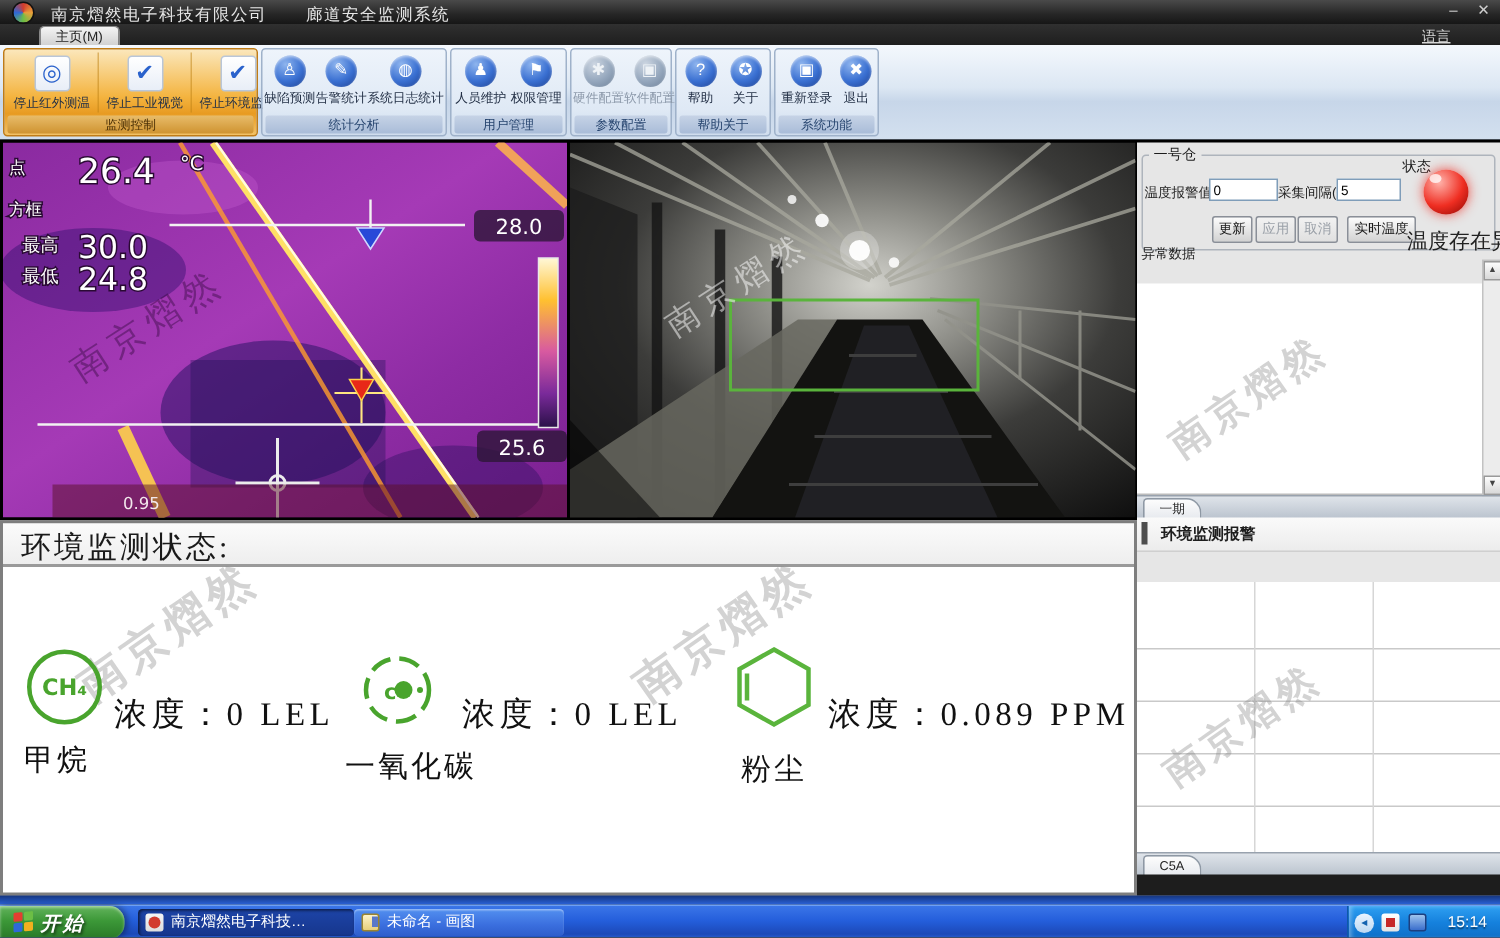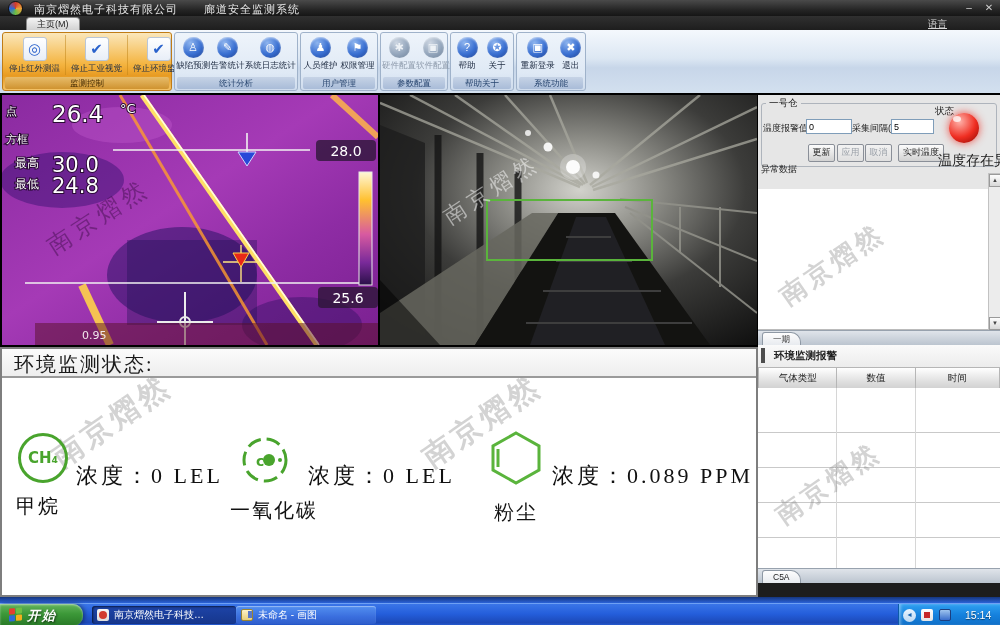--- a/index.html
+++ b/index.html
@@ -18,21 +18,21 @@
   .winbtn{top:2px;width:14px;height:12px;text-align:center;font-size:10px;line-height:11px;color:#cfcfcf;}
   #btn-min{left:962px;} #btn-close{left:982px;}
 
   
   #menurow{left:0;top:16px;width:1000px;height:14px;
     background:linear-gradient(#303030,#1e1e1e);}
   #hometab{left:26px;top:1px;height:13px;padding:0 10px;border-radius:4px 4px 0 0;
     background:linear-gradient(#f4f4f4,#cfcfcf);border:1px solid #888;border-bottom:none;
     font-size:9px;line-height:13px;color:#222;}
   #langmenu,#stylemenu{top:2px;font-size:9.5px;color:#d8d8d8;}
-  #langmenu{left:928px;text-decoration:underline;} #stylemenu{left:1010px;}
+  #langmenu{left:948px;text-decoration:underline;} #stylemenu{left:1010px;}
 
   
   #ribbon{left:0;top:30px;width:1000px;height:63px;
     background:linear-gradient(#f4f8fd,#dce7f3 45%,#c7d6e9 60%,#d3e0ef);
     border-bottom:1px solid #8fa6c2;}
   .rgroup{position:absolute;top:2px;height:57px;border:1px solid #9fb2ca;border-radius:3px;
     background:linear-gradient(#eef4fb,#dfe9f5 70%,#cfdced);}
   .rgroup .glabel{position:absolute;left:2px;right:2px;bottom:1px;height:12px;border-radius:2px;
     background:linear-gradient(#c6d3e6,#a9bcd8);color:#27456f;font-size:8.5px;
     text-align:center;line-height:12px;white-space:nowrap;}
@@ -407,25 +407,20 @@
       <div class="sarrow" style="bottom:0;">▼</div>
     </div>
     <div id="tabstrip1" class="abs">
       <div class="ftab">一期</div>
     </div>
 
     <div id="sect2" class="abs">
       <div class="bar"></div>
       <div class="txt">环境监测报警</div>
     </div>
-    <div id="t2head" class="thead">
-      <div class="th">气体类型</div>
-      <div class="th">数值</div>
-      <div class="th">时间</div>
-    </div>
     <div id="t2body" class="abs">
       <div class="rowline" style="top:44px;"></div>
         <div class="rowline" style="top:79px;"></div>
       <div class="rowline" style="top:114px;"></div>
         <div class="rowline" style="top:149px;"></div>
       <div class="colline" style="left:78px;"></div>
         <div class="colline" style="left:157px;"></div>
       <div class="wm" style="left:10px;top:78px;">南京熠然</div>
     </div>
     <div id="tabstrip2" class="abs">

